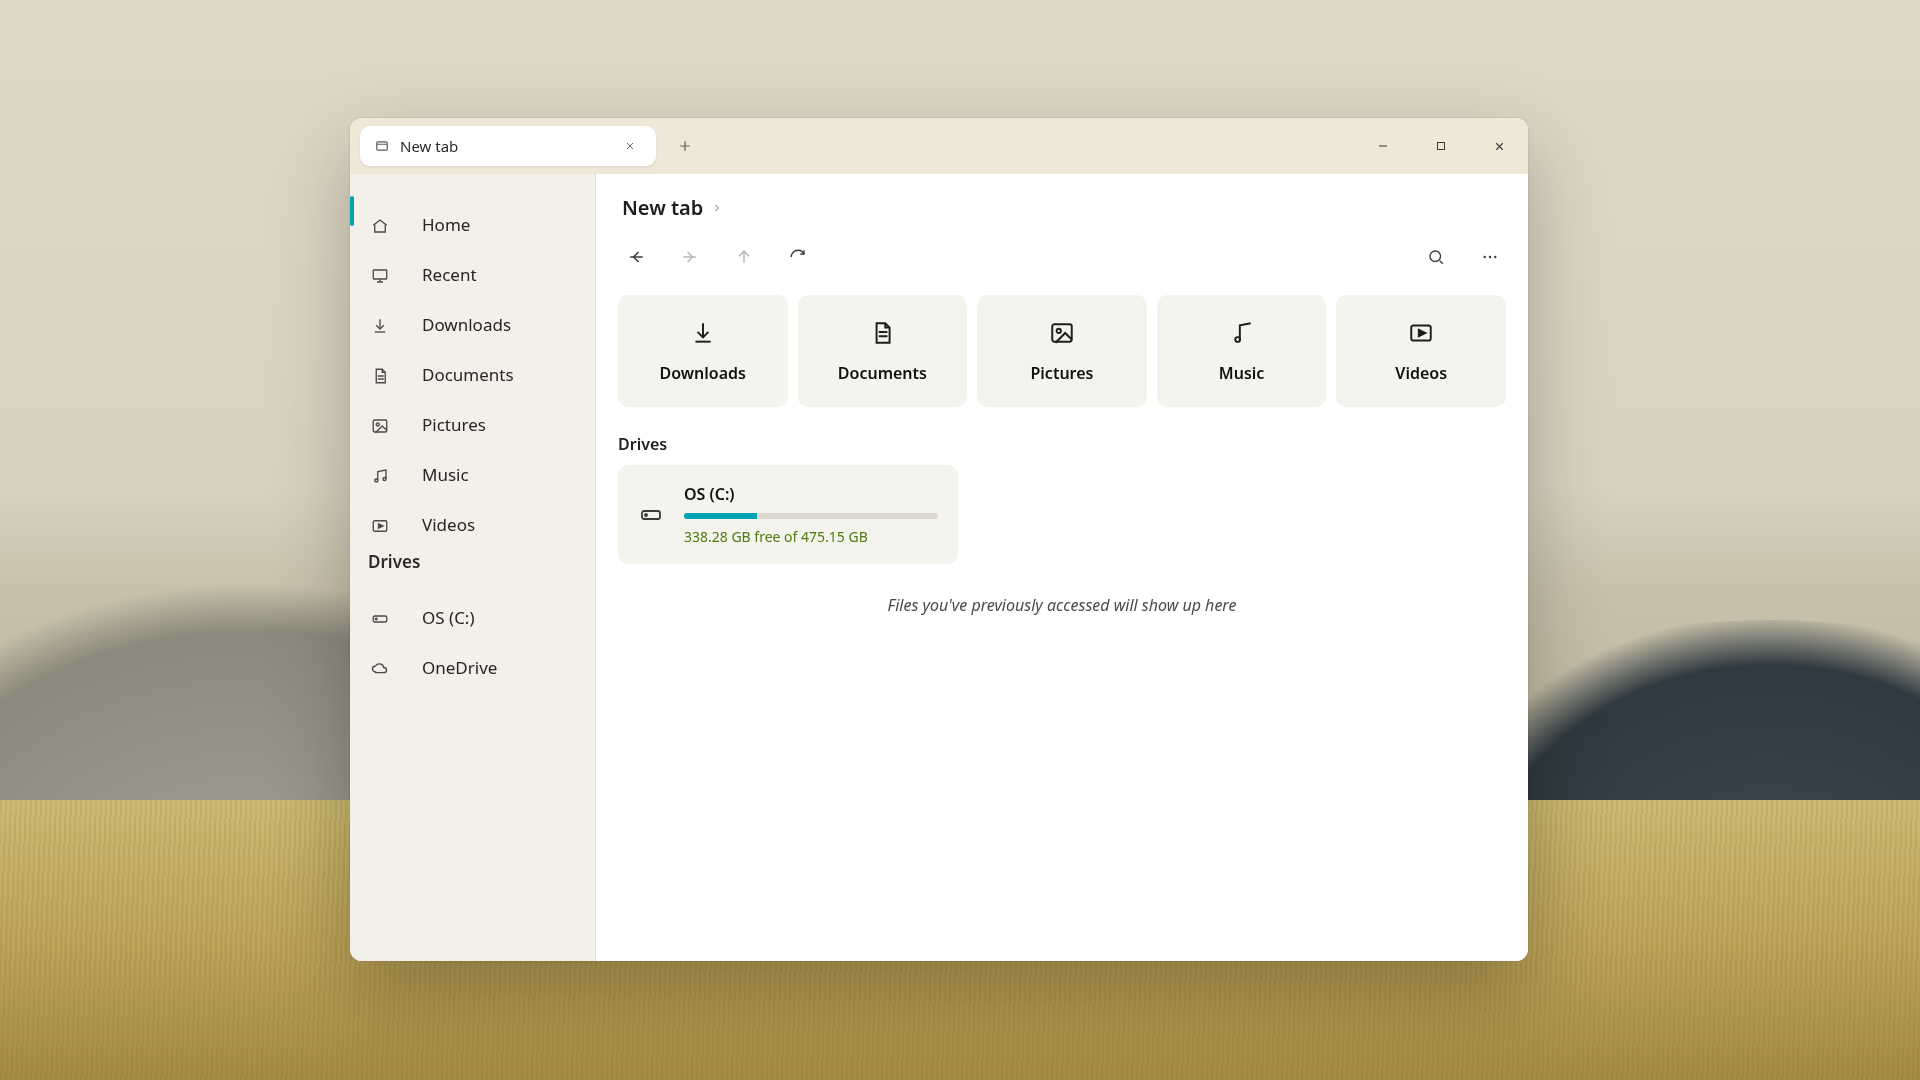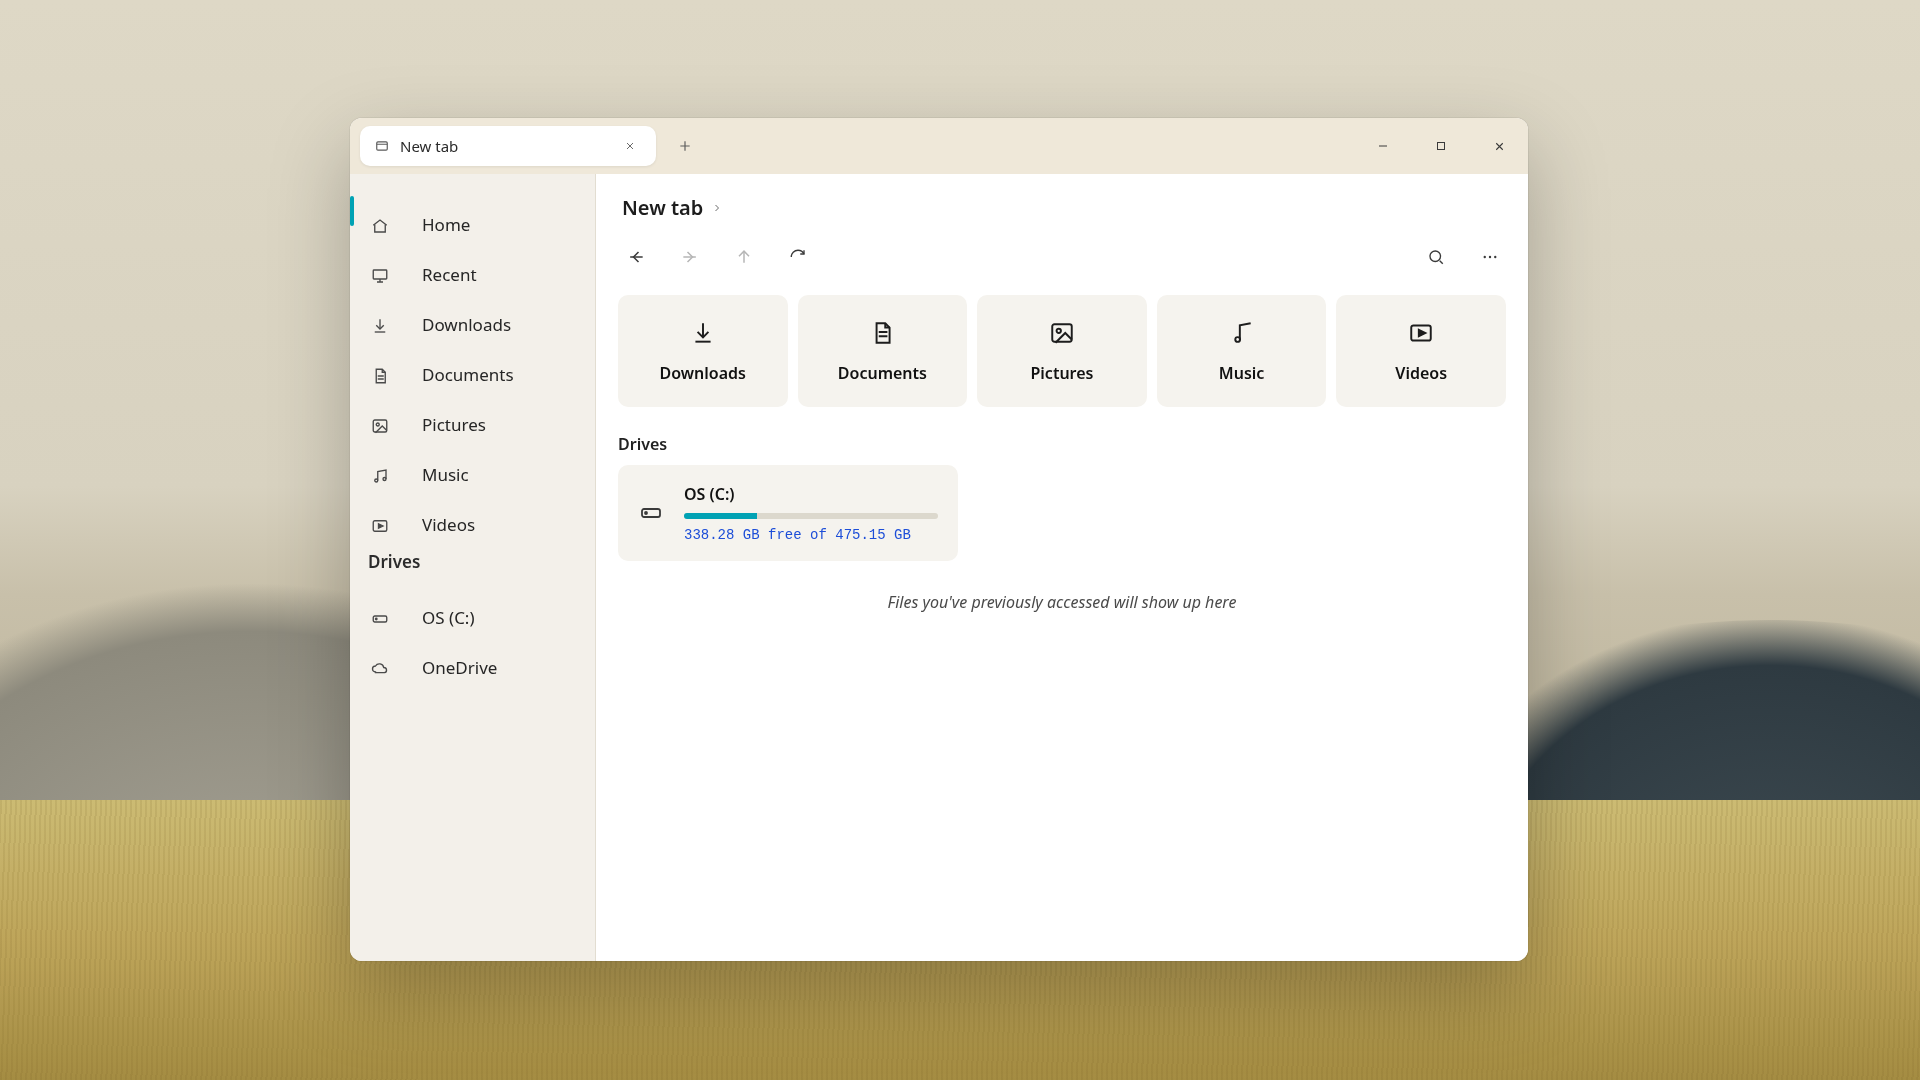--- a/index.html
+++ b/index.html
@@ -123,21 +123,21 @@
 
   .drive-card {
     margin:0 22px; width:340px; background:#f5f3ee; border-radius:10px; padding:18px 20px;
     display:flex; align-items:center; gap:20px; cursor:pointer;
   }
   .drive-icon { width:26px; height:26px; display:flex; align-items:center; justify-content:center; color:#3a3a3a; }
   .drive-info { flex:1; display:flex; flex-direction:column; gap:8px; }
   .drive-name { font-size:16px; font-weight:600; color:#111; }
   .drive-bar { height:6px; background:#dcd8cd; border-radius:3px; overflow:hidden; position:relative; }
   .drive-bar .fill { position:absolute; left:0; top:0; bottom:0; background:#00a2b4; }
-  .drive-sub { font-size:14px; color:#1d4ed8;font-family:Liberation Mono, monospace; }
+  .drive-sub { font-size:14px; color:#4d7c0f; }
 
   .recent-empty {
     text-align:center; color:#4a4a4a; font-size:16px; padding:30px 0;font-style:italic;
   }
 
   svg { display:block; }
 </style>
 </head>
 <body>
 

